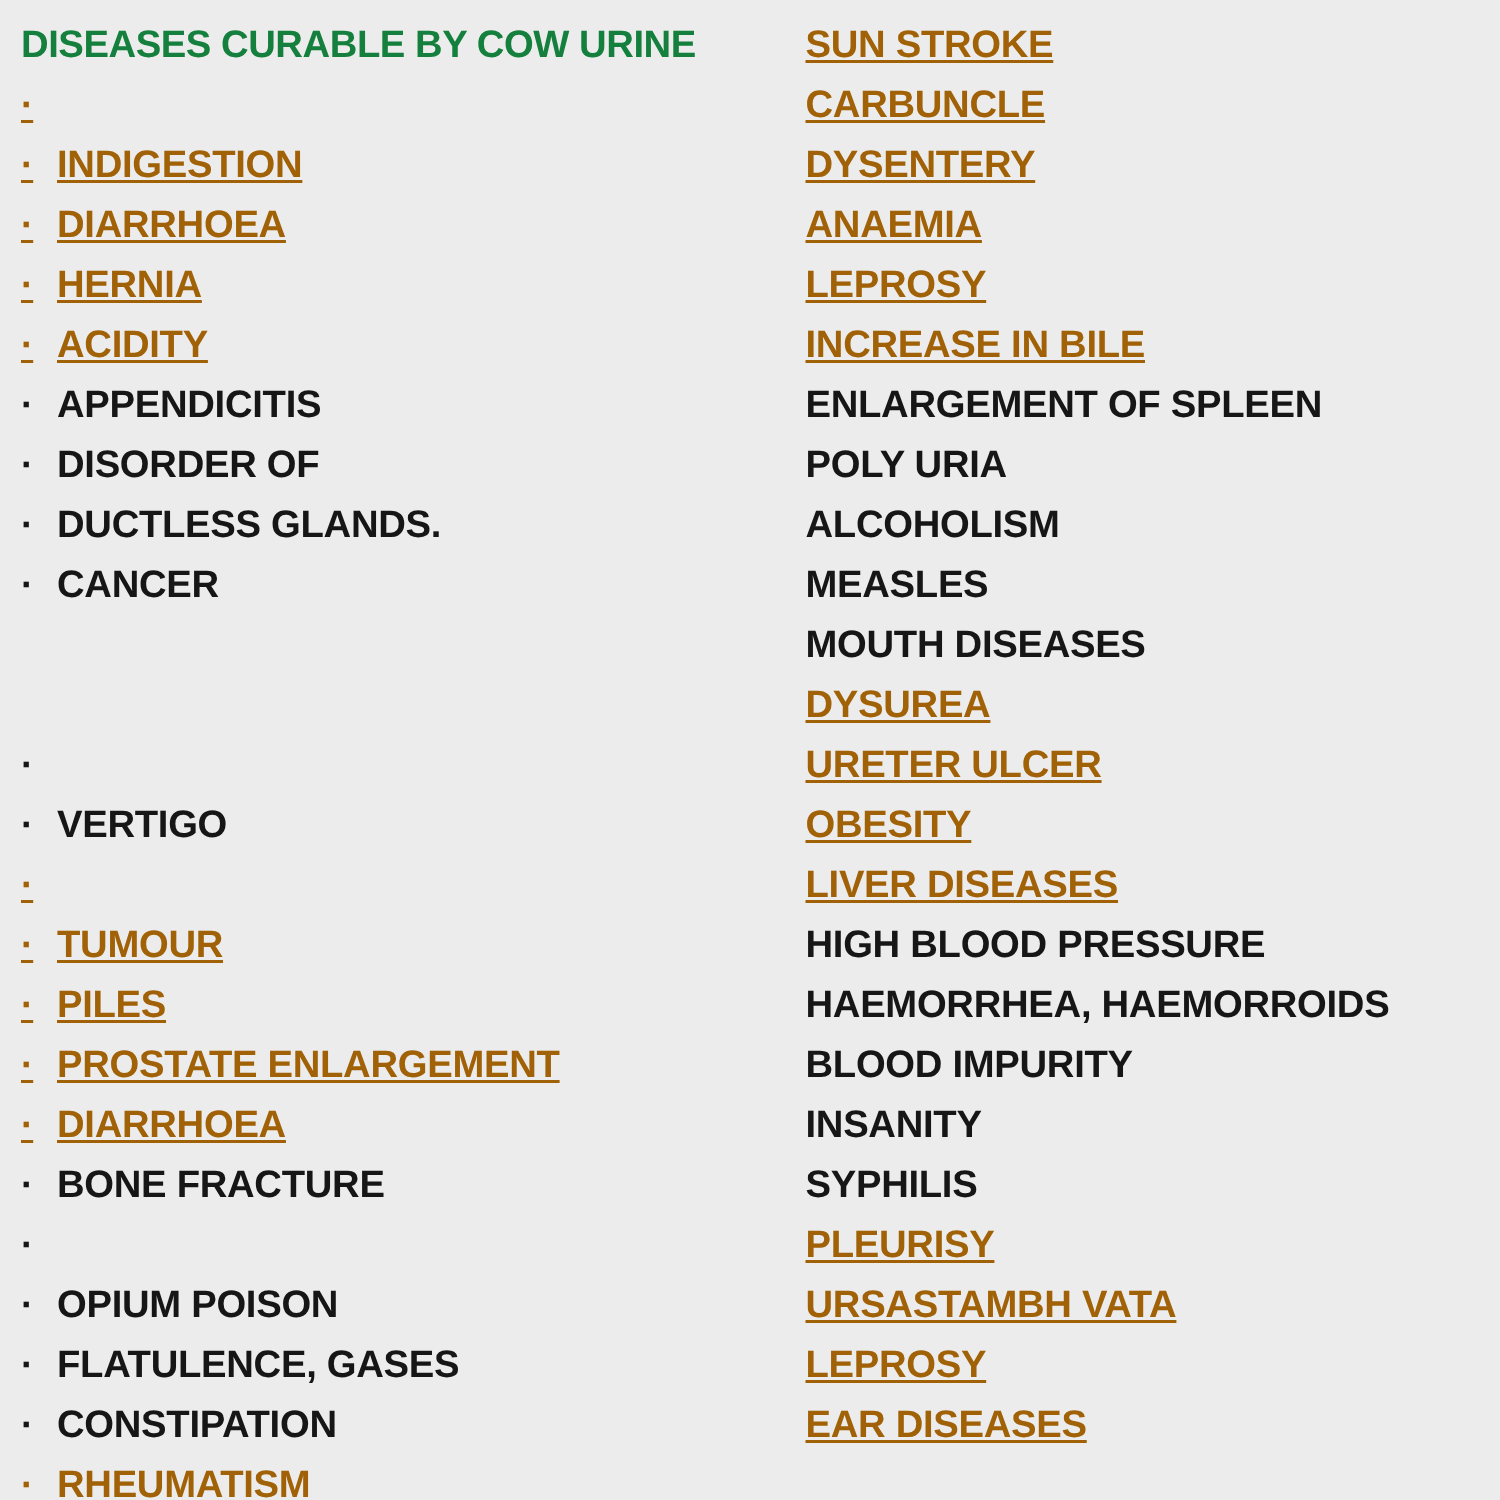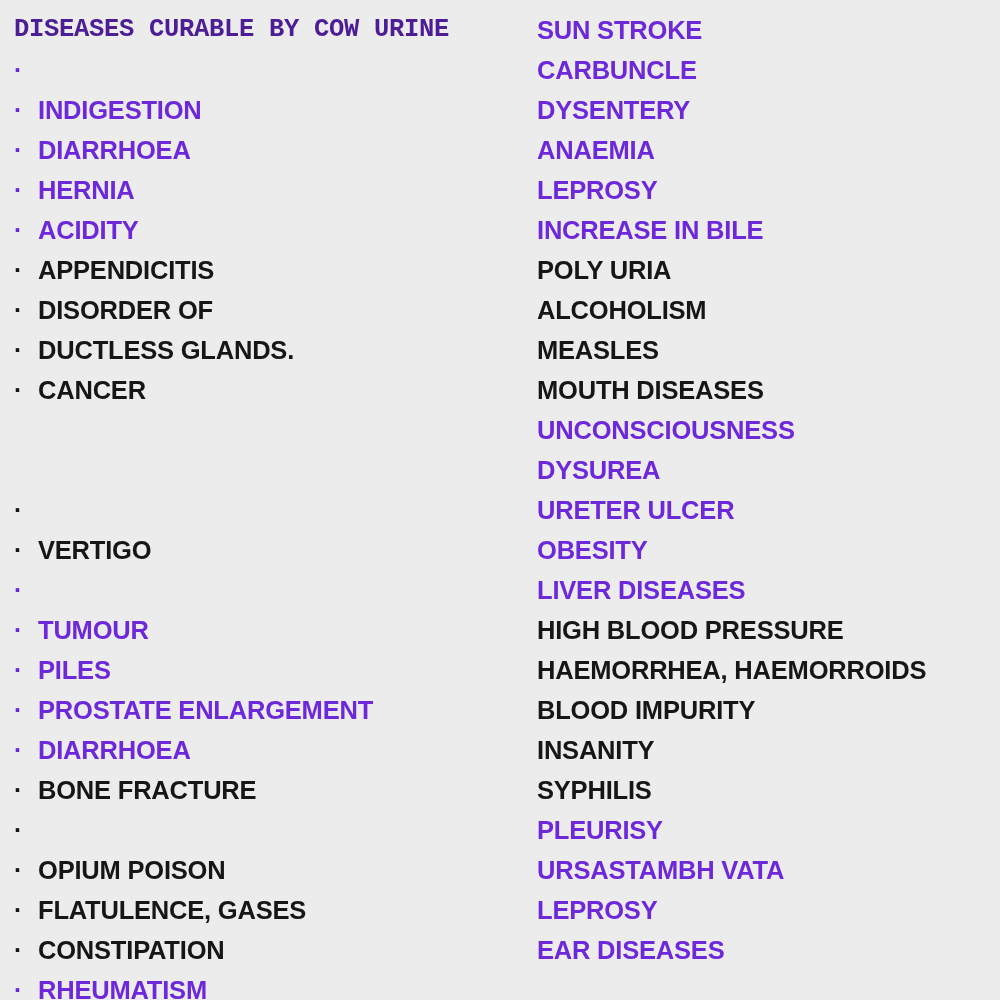--- a/index.html
+++ b/index.html
@@ -32,26 +32,25 @@
     box-sizing: border-box;
   }
   .col-right {
     width: 495px;
     padding-left: 8px;
     box-sizing: border-box;
   }
   .title {
     font-size: 25.5px;
     font-weight: bold;
-    color: #4c1d95;
+    color: #15803d;
     letter-spacing: -0.3px;
     white-space: nowrap;
     line-height: 40px;
     height: 40px;
-    font-family: Liberation Mono, monospace;
   }
   .row {
     display: flex;
     align-items: flex-start;
     height: 40px;
     line-height: 40px;
     font-size: 25.5px;
     font-weight: bold;
     letter-spacing: -0.2px;
     white-space: nowrap;
@@ -66,21 +65,21 @@
   .bullet.none {
     color: transparent;
   }
   .label {
     flex: 0 1 auto;
   }
   .blank {
     height: 40px;
   }
   .dark { color: #161616; }
-  .accent { color: #6d28d9; }
+  .accent { color: #a16207; text-decoration: underline; }
 </style>
 </head>
 <body>
 
 <div class="slide">
   <div class="columns">
 
     <div class="col-left">
       <div class="title">DISEASES CURABLE BY COW URINE</div>
       <div id="left-list">
@@ -194,37 +193,37 @@
           <div class="row">
             <span class="bullet accent none"></span>
             <span class="label accent">LEPROSY</span>
           </div>
           <div class="row">
             <span class="bullet accent none"></span>
             <span class="label accent">INCREASE IN BILE</span>
           </div>
           <div class="row">
             <span class="bullet dark none"></span>
+            <span class="label dark">ENLARGEMENT OF SPLEEN</span>
+          </div>
+          <div class="row">
+            <span class="bullet dark none"></span>
             <span class="label dark">POLY URIA</span>
           </div>
           <div class="row">
             <span class="bullet dark none"></span>
             <span class="label dark">ALCOHOLISM</span>
           </div>
           <div class="row">
             <span class="bullet dark none"></span>
             <span class="label dark">MEASLES</span>
           </div>
           <div class="row">
             <span class="bullet dark none"></span>
             <span class="label dark">MOUTH DISEASES</span>
-          </div>
-          <div class="row">
-            <span class="bullet accent none"></span>
-            <span class="label accent">UNCONSCIOUSNESS</span>
           </div>
           <div class="row">
             <span class="bullet accent none"></span>
             <span class="label accent">DYSUREA</span>
           </div>
           <div class="row">
             <span class="bullet accent none"></span>
             <span class="label accent">URETER ULCER</span>
           </div>
           <div class="row">

